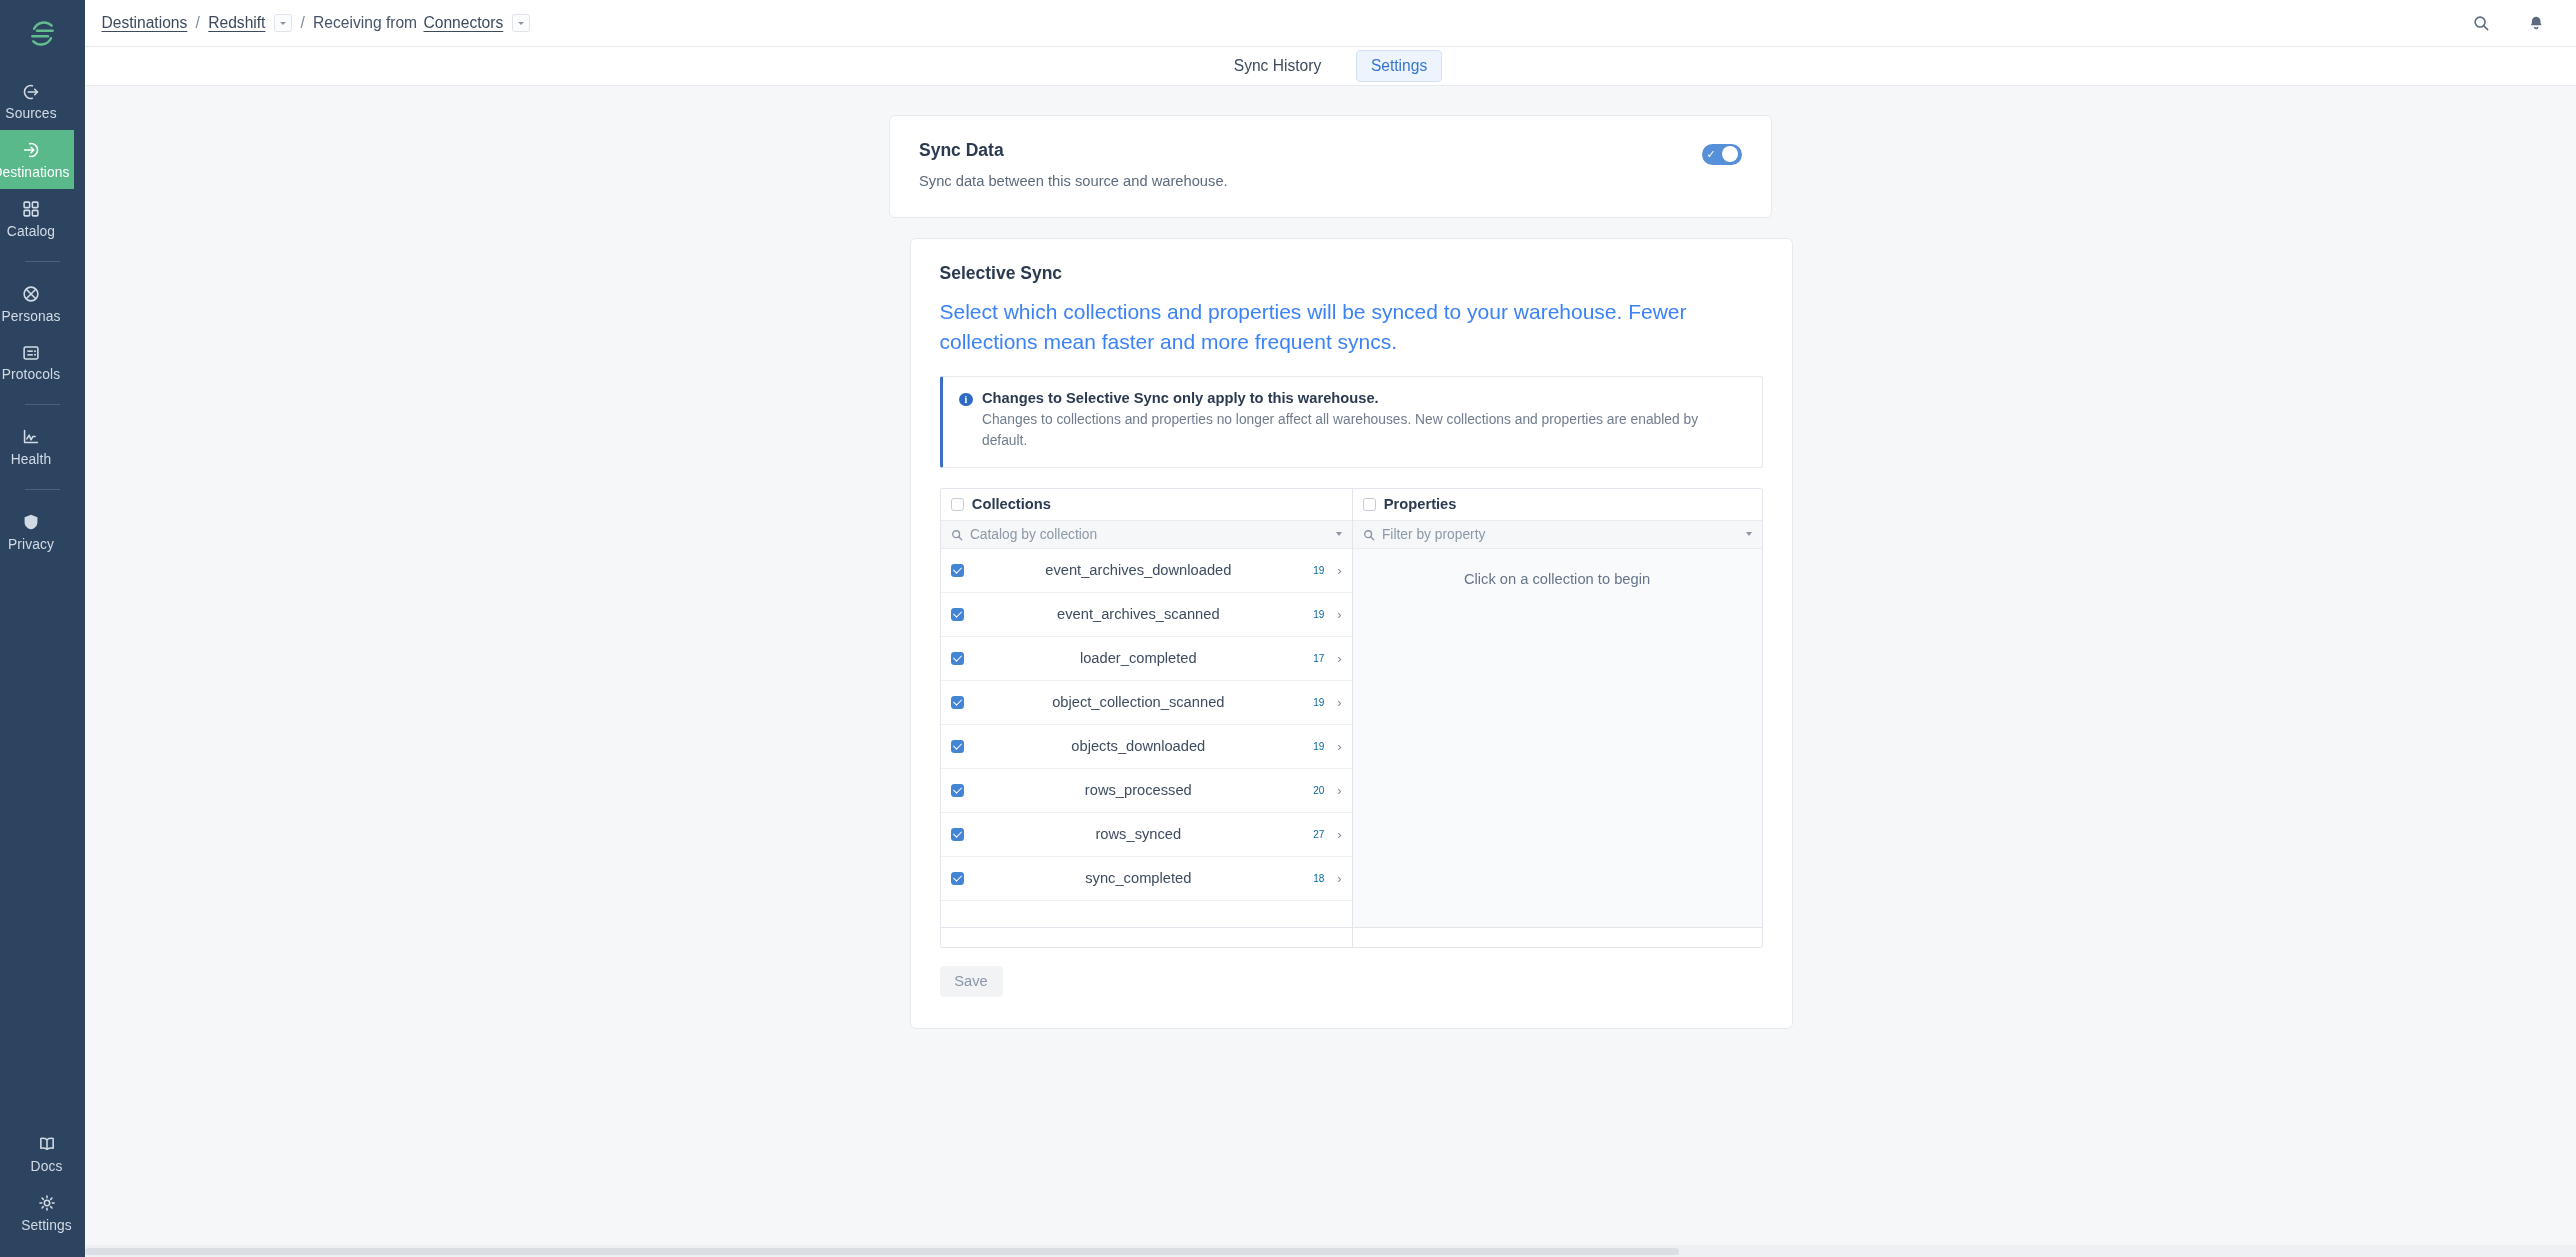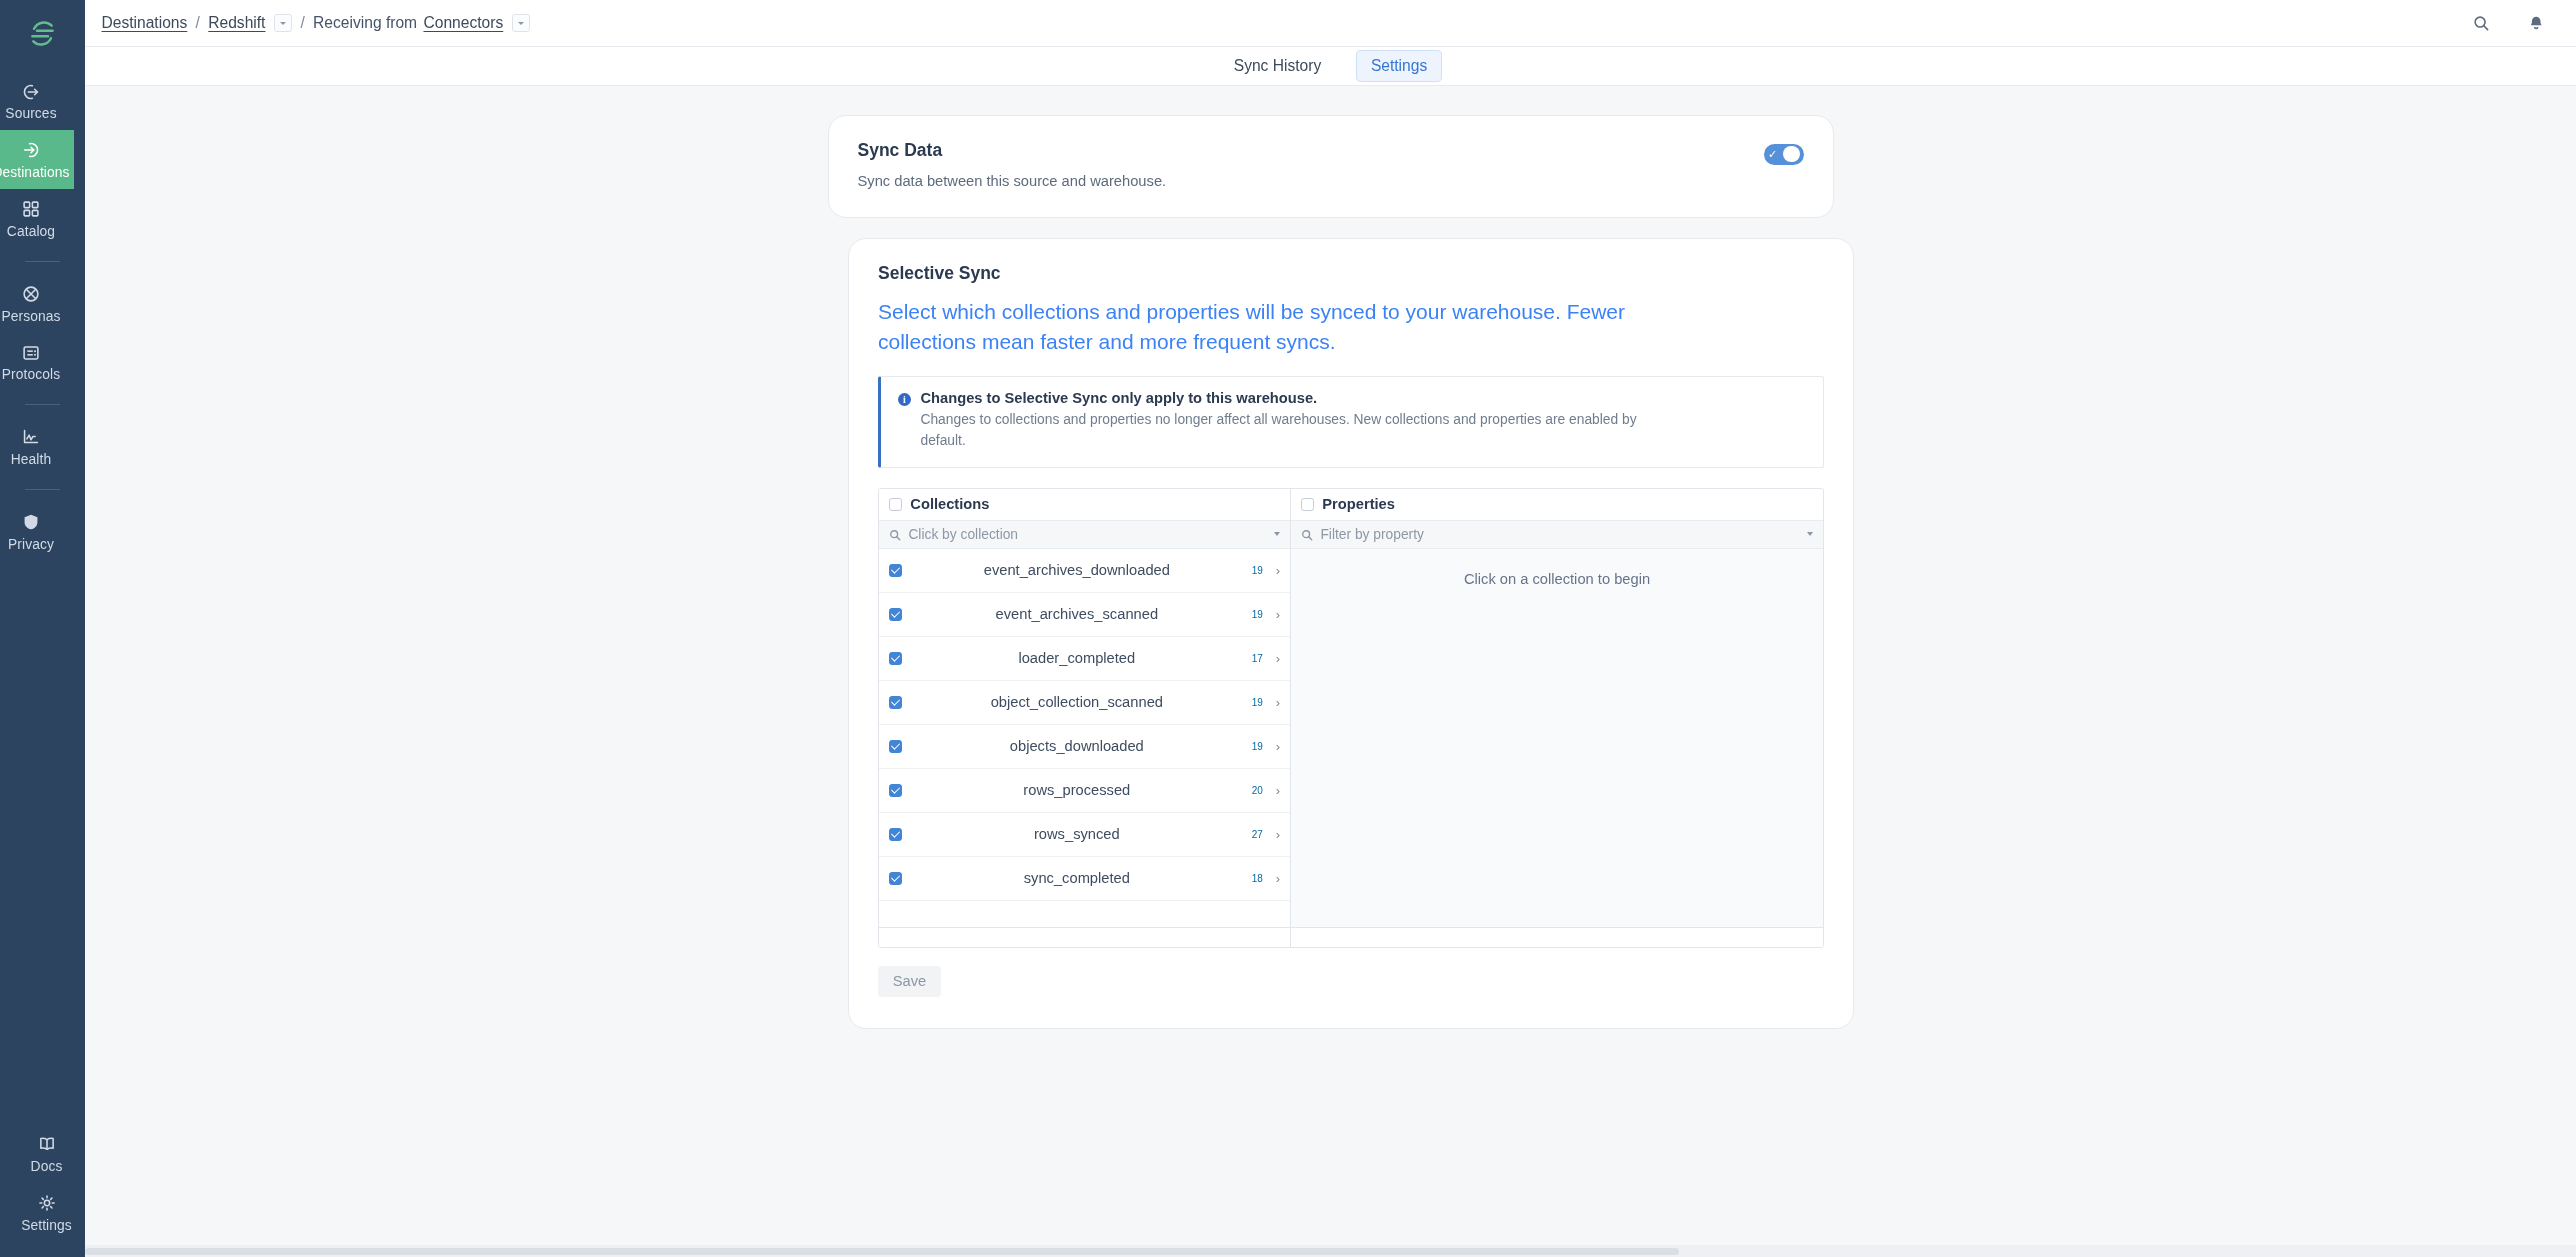--- a/index.html
+++ b/index.html
@@ -97,22 +97,22 @@
     color: #3576d3; background: #eef4fd; border-color: #cfe0f8;
   }
 
   
   .content {
     flex: 1 1 auto; overflow: hidden; position: relative;
     display: flex; flex-direction: column; align-items: center;
     padding-top: 29px;
   }
   .card {
-    width: 1006px; background: #ffffff;
-    border: 0.9px solid #e6e9ee; border-radius: 18px;
+    width: 883px; background: #ffffff;
+    border: 0.9px solid #e6e9ee; border-radius: 6px;
   }
   .card-sync { padding: 24px 29px 27.6px 29px; display: flex; align-items: flex-start; }
   .card-sync .cs-text { flex: 1 1 auto; }
   .cs-title { font-size: 17.5px; color: #2b3a50; font-weight: 700; margin-bottom: 12px; }
   .cs-desc  { font-size: 14.7px; color: #5d6b7d; }
 
   .toggle {
     width: 40px; height: 21px; border-radius: 11px; background: #5590d9;
     display: flex; align-items: center; justify-content: space-between;
     padding: 0 3.7px 0 4.6px; cursor: pointer; margin-top: 3.7px; flex: 0 0 40px;
@@ -396,21 +396,21 @@
               <span class="cbx"></span>
               <span class="ph-label">Collections</span>
             </div>
             <div class="filterbar">
               <span class="search-glyph">
                 <svg width="12" height="12" viewBox="0 0 14 14">
                   <circle cx="6" cy="6" r="4"></circle>
                   <line x1="9" y1="9" x2="12.5" y2="12.5" stroke-linecap="round"></line>
                 </svg>
               </span>
-              <span class="fb-text">Click by collection</span>
+              <span class="fb-text">Catalog by collection</span>
               <span class="fb-caret"></span>
             </div>
 
             <div class="list">
 
               <div class="list-row">
                 <span class="cbx checked"></span>
                 <span class="lr-name">event_archives_downloaded</span>
                 <span class="lr-count">19</span>
                 <span class="lr-chev">›</span>

